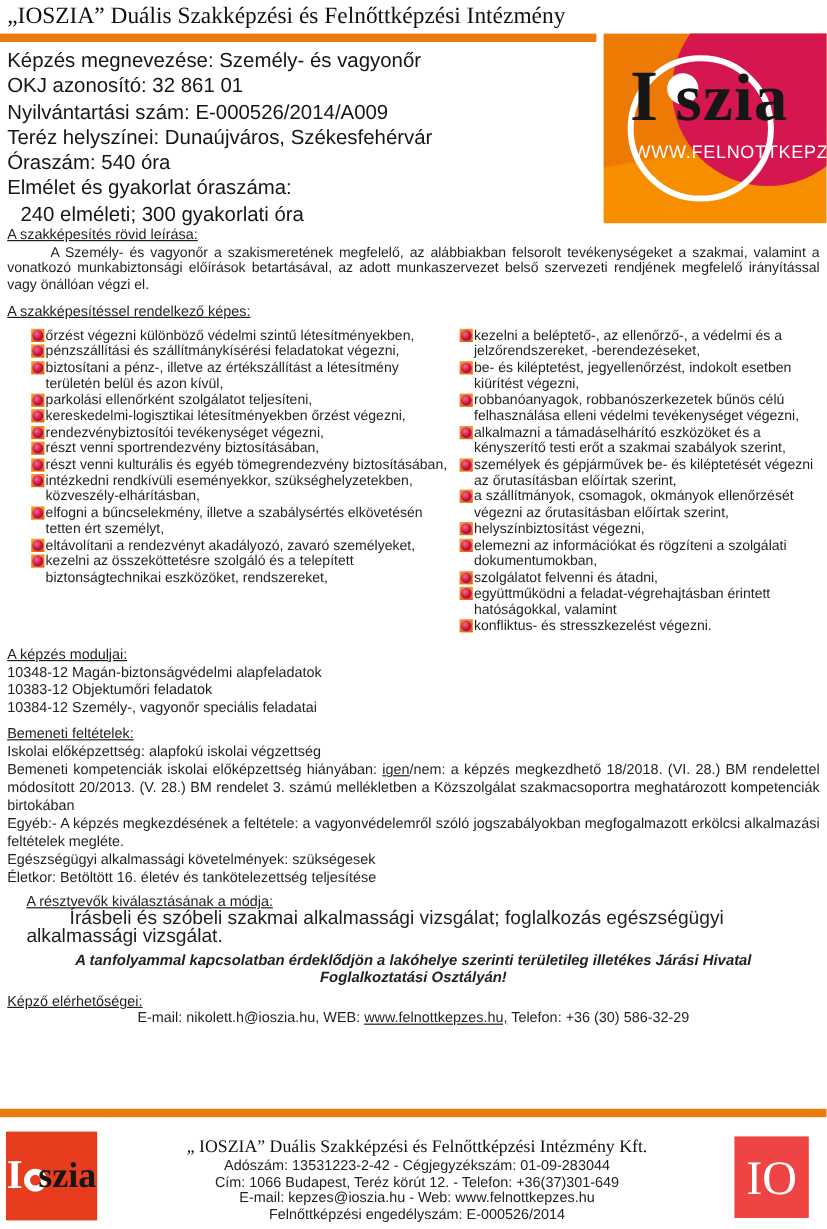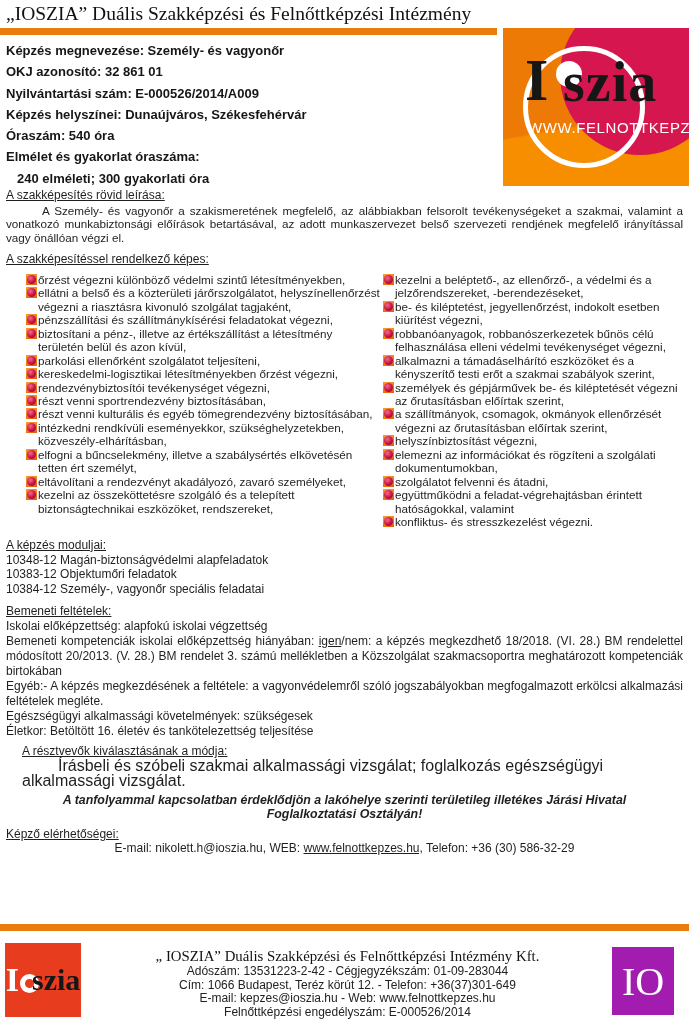--- a/index.html
+++ b/index.html
@@ -19,21 +19,21 @@
 
   .logo { position:absolute; left:503px; top:28px; width:186px; height:158px; overflow:hidden;
           background:linear-gradient(170deg,#ee7a06 58%, #f78e00 59%); }
   .logo-blob { position:absolute; left:57px; top:-33px; width:160px; height:160px; border-radius:50%; background:#d6164f; }
   .logo-ring { position:absolute; left:20px; top:18px; width:122px; height:122px; border:5px solid #fff; border-radius:50%; }
   .logo-disc { position:absolute; left:53px; top:33px; width:26px; height:26px; border-radius:50%; background:#fff; }
   .logo-i { position:absolute; left:22px; top:22px; font-family:"Liberation Serif", serif; font-weight:bold; font-size:60px; color:#161616; line-height:1; }
   .logo-szia { position:absolute; left:60px; top:26px; font-family:"Liberation Serif", serif; font-weight:bold; font-size:56px; color:#161616; line-height:1; letter-spacing:1px; }
   .logo-url { position:absolute; left:25px; top:91px; font-size:15px; font-weight:normal; color:#fff; letter-spacing:0.6px; }
 
-  .info { position:absolute; left:6px; top:40px; width:490px; font-weight:bold; font-size:13px; line-height:21.3px; color:#161616; }
+  .info { position:absolute; left:6px; top:40px; width:490px; font-weight:normal; font-size:17px; line-height:21.3px; color:#161616; }
   .info .indent { padding-left:11px; }
 
   
   .content { position:absolute; left:6px; top:188px; width:677px; font-size:11.7px; line-height:13.4px; }
   .sec-head { font-size:12px; line-height:14px; text-decoration:underline; }
   .desc-para { text-align:justify; text-indent:36px; margin-top:2px; margin-bottom:8px; line-height:13.3px; }
 
   .cols { display:flex; margin-top:7px; margin-bottom:9px; }
   .col-left  { width:354px; margin-left:20px; }
   .col-right { width:300px; margin-left:3px; }
@@ -60,21 +60,21 @@
 
   .contact { margin-top:5px; }
   .contact-line { font-size:12px; line-height:15px; text-align:center; }
 
   
   .footer-logo-left { position:absolute; left:5px; top:943px; width:76px; height:74px; background:#e73c1e;
       display:flex; align-items:center; justify-content:center; }
   .fll-i { font-family:"Liberation Serif", serif; font-weight:bold; font-size:34px; color:#fff; line-height:1; }
   .fll-ring { width:19px; height:19px; border:5px solid #fff; border-radius:50%; margin:6px 0 0 1px; }
   .fll-szia { font-family:"Liberation Serif", serif; font-weight:bold; font-size:30px; color:#161616; line-height:1; margin-left:-7px; }
-  .footer-logo-right { position:absolute; left:612px; top:947px; width:62px; height:68px; background:#a21caf;
+  .footer-logo-right { position:absolute; left:612px; top:947px; width:62px; height:68px; background:#ef4444;
       display:flex; align-items:center; justify-content:center;
       font-family:"Liberation Serif", serif; font-size:40px; color:#fff; }
   .footer-text { position:absolute; left:100px; top:948px; width:495px; text-align:center; }
   .ft-company { font-family:"Liberation Serif", serif; font-size:14.8px; line-height:17px; color:#111; }
   .ft-line { font-size:12px; line-height:13.6px; color:#222; }
 </style>
 </head>
 <body>
 
 <div class="page">
@@ -88,36 +88,35 @@
     <div class="logo-disc"></div>
     <div class="logo-i">I</div>
     <div class="logo-szia">szia</div>
     <div class="logo-url">WWW.FELNOTTKEPZES.HU</div>
   </div>
 
   <div class="info">
     <div>Képzés megnevezése: Személy- és vagyonőr</div>
     <div>OKJ azonosító: 32 861 01</div>
     <div>Nyilvántartási szám: E-000526/2014/A009</div>
-    <div>Képzés helyszínei: Dunaújváros, Székesfehérvár</div>
+    <div>Teréz helyszínei: Dunaújváros, Székesfehérvár</div>
     <div>Óraszám: 540 óra</div>
     <div>Elmélet és gyakorlat óraszáma:</div>
     <div class="indent">240 elméleti; 300 gyakorlati óra</div>
   </div>
 
   <div class="content">
 
     <div class="sec-head">A szakképesítés rövid leírása:</div>
     <div class="desc-para">A Személy- és vagyonőr a szakismeretének megfelelő, az alábbiakban felsorolt tevékenységeket a szakmai, valamint a vonatkozó munkabiztonsági előírások betartásával, az adott munkaszervezet belső szervezeti rendjének megfelelő irányítással vagy önállóan végzi el.</div>
 
     <div class="sec-head">A szakképesítéssel rendelkező képes:</div>
     <div class="cols">
       <ul class="caps col-left">
         <li><span class="bl"></span><span>őrzést végezni különböző védelmi szintű létesítményekben,</span></li>
-        <li><span class="bl"></span><span>ellátni a belső és a közterületi járőrszolgálatot, helyszínellenőrzést végezni a riasztásra kivonuló szolgálat tagjaként,</span></li>
         <li><span class="bl"></span><span>pénzszállítási és szállítmánykísérési feladatokat végezni,</span></li>
         <li><span class="bl"></span><span>biztosítani a pénz-, illetve az értékszállítást a létesítmény területén belül és azon kívül,</span></li>
         <li><span class="bl"></span><span>parkolási ellenőrként szolgálatot teljesíteni,</span></li>
         <li><span class="bl"></span><span>kereskedelmi-logisztikai létesítményekben őrzést végezni,</span></li>
         <li><span class="bl"></span><span>rendezvénybiztosítói tevékenységet végezni,</span></li>
         <li><span class="bl"></span><span>részt venni sportrendezvény biztosításában,</span></li>
         <li><span class="bl"></span><span>részt venni kulturális és egyéb tömegrendezvény biztosításában,</span></li>
         <li><span class="bl"></span><span>intézkedni rendkívüli eseményekkor, szükséghelyzetekben, közveszély-elhárításban,</span></li>
         <li><span class="bl"></span><span>elfogni a bűncselekmény, illetve a szabálysértés elkövetésén tetten ért személyt,</span></li>
         <li><span class="bl"></span><span>eltávolítani a rendezvényt akadályozó, zavaró személyeket,</span></li>

